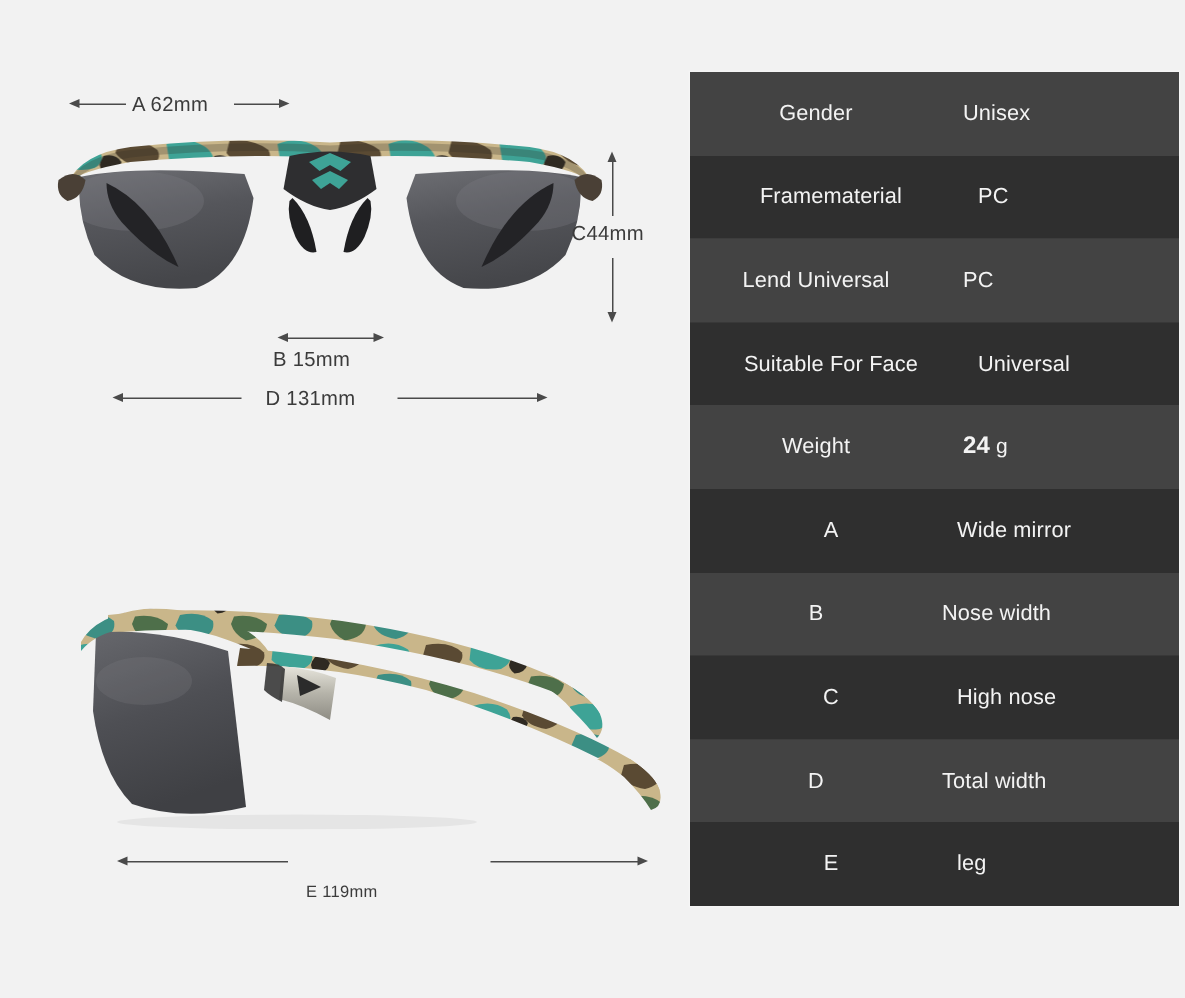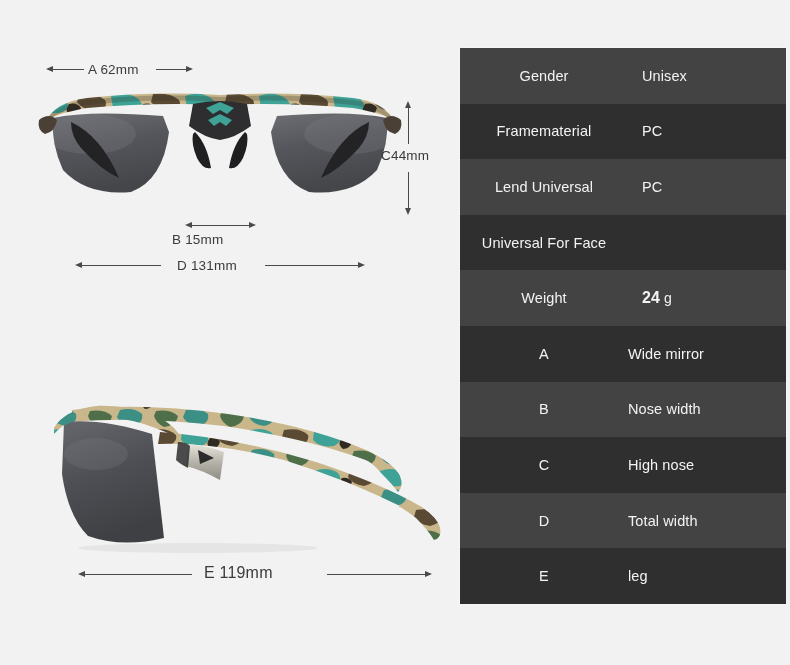--- a/index.html
+++ b/index.html
@@ -85,21 +85,21 @@
     overflow: hidden;
   }
 
   .spec-row {
     display: flex;
     align-items: center;
     height: 55.6px;
     width: 100%;
   }
   .spec-row.odd  { background: #434343; }
-  .spec-row.even { background: #2f2f2f; }
+  .spec-row.even { background: #2f2f2f; padding-left: 10px; }
 
   .spec-key {
     flex: 0 0 168px;
     text-align: center;
     color: #f3f3f3;
     font-size: 14.5px;
     letter-spacing: .1px;
     padding: 0 4px;
   }
   .spec-val {
@@ -194,21 +194,21 @@
       <div class="dim-line-v" style="left:408px; top:108px; height:36px;"></div>
       <div class="dim-label" style="left:381px; top:148px;">C44mm</div>
       <div class="dim-line-v" style="left:408px; top:172px; height:36px;"></div>
       <div class="arrow arrow-down" style="left:405px; top:208px;"></div>
     </div>
 
     <div>
       <div class="arrow arrow-left" style="left:185px; top:221.5px;"></div>
       <div class="dim-line" style="left:190px; top:225px; width:60px;"></div>
       <div class="arrow arrow-right" style="left:249px; top:221.5px;"></div>
-      <div class="dim-label" style="left:172px; top:232px;">B 15mm</div>
+      <div class="dim-label" style="left:182px; top:232px;">B 15mm</div>
     </div>
 
     <div>
       <div class="arrow arrow-left" style="left:75px;  top:261.5px;"></div>
       <div class="dim-line" style="left:81px;  top:265px; width:80px;"></div>
       <div class="dim-label" style="left:177px; top:258px;">D 131mm</div>
       <div class="dim-line" style="left:265px; top:265px; width:95px;"></div>
       <div class="arrow arrow-right" style="left:358px; top:261.5px;"></div>
     </div>
 
@@ -252,21 +252,21 @@
       <path d="M140,56 Q160,58 176,64 L172,92 Q154,82 138,78 Z" fill="url(#metalHinge)"></path>
       <path d="M150,62 L166,70 L152,76 Z" fill="#2b2b2b"></path>
       <path d="M130,54 Q138,54 142,58 L140,80 Q132,76 128,72 Z" fill="#2e2e2e" opacity=".85"></path>
 
       <ellipse cx="150" cy="160" rx="120" ry="5" fill="#000" opacity=".05"></ellipse>
     </svg>
 
     <div>
       <div class="arrow arrow-left" style="left:78px;  top:570.5px;"></div>
       <div class="dim-line" style="left:84px;  top:574px; width:108px;"></div>
-      <div class="dim-label" style="left:204px; top:564px; font-size:16px;">E 119mm</div>
+      <div class="dim-label" style="left:204px; top:589px; font-size:11px;">E 119mm</div>
       <div class="dim-line" style="left:327px; top:574px; width:100px;"></div>
       <div class="arrow arrow-right" style="left:425px; top:570.5px;"></div>
     </div>
 
   </div>
 
   <div id="spec-table">
 
     <div class="spec-row odd  group-props">
       <div class="spec-key">Gender</div>
@@ -277,21 +277,22 @@
       <div class="spec-key">Framematerial</div>
       <div class="spec-val">PC</div>
     </div>
 
     <div class="spec-row odd  group-props">
       <div class="spec-key">Lend Universal</div>
       <div class="spec-val">PC</div>
     </div>
 
     <div class="spec-row even group-props">
-      <div class="spec-key">Universal For Face</div>
+      <div class="spec-key">Suitable For Face</div>
+      <div class="spec-val">Universal</div>
     </div>
 
     <div class="spec-row odd  group-props">
       <div class="spec-key">Weight</div>
       <div class="spec-val"><span class="weight-num">24</span><span class="weight-unit">&nbsp;</span><span class="weight-unit">g</span></div>
     </div>
 
     <div class="spec-row even group-codes">
       <div class="spec-key">A</div>
       <div class="spec-val">Wide mirror</div>

